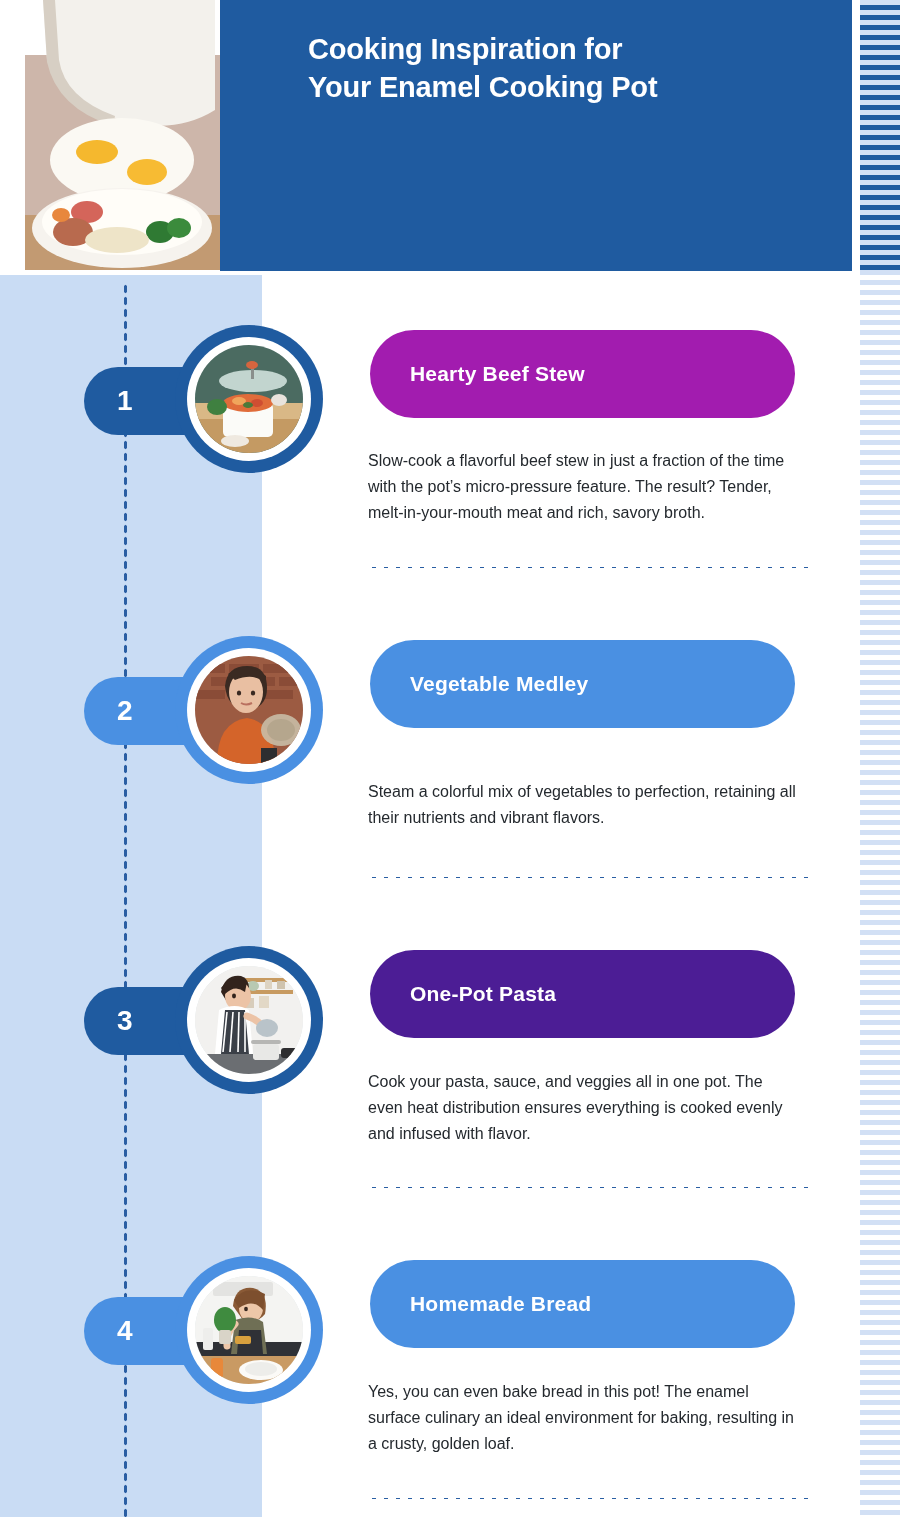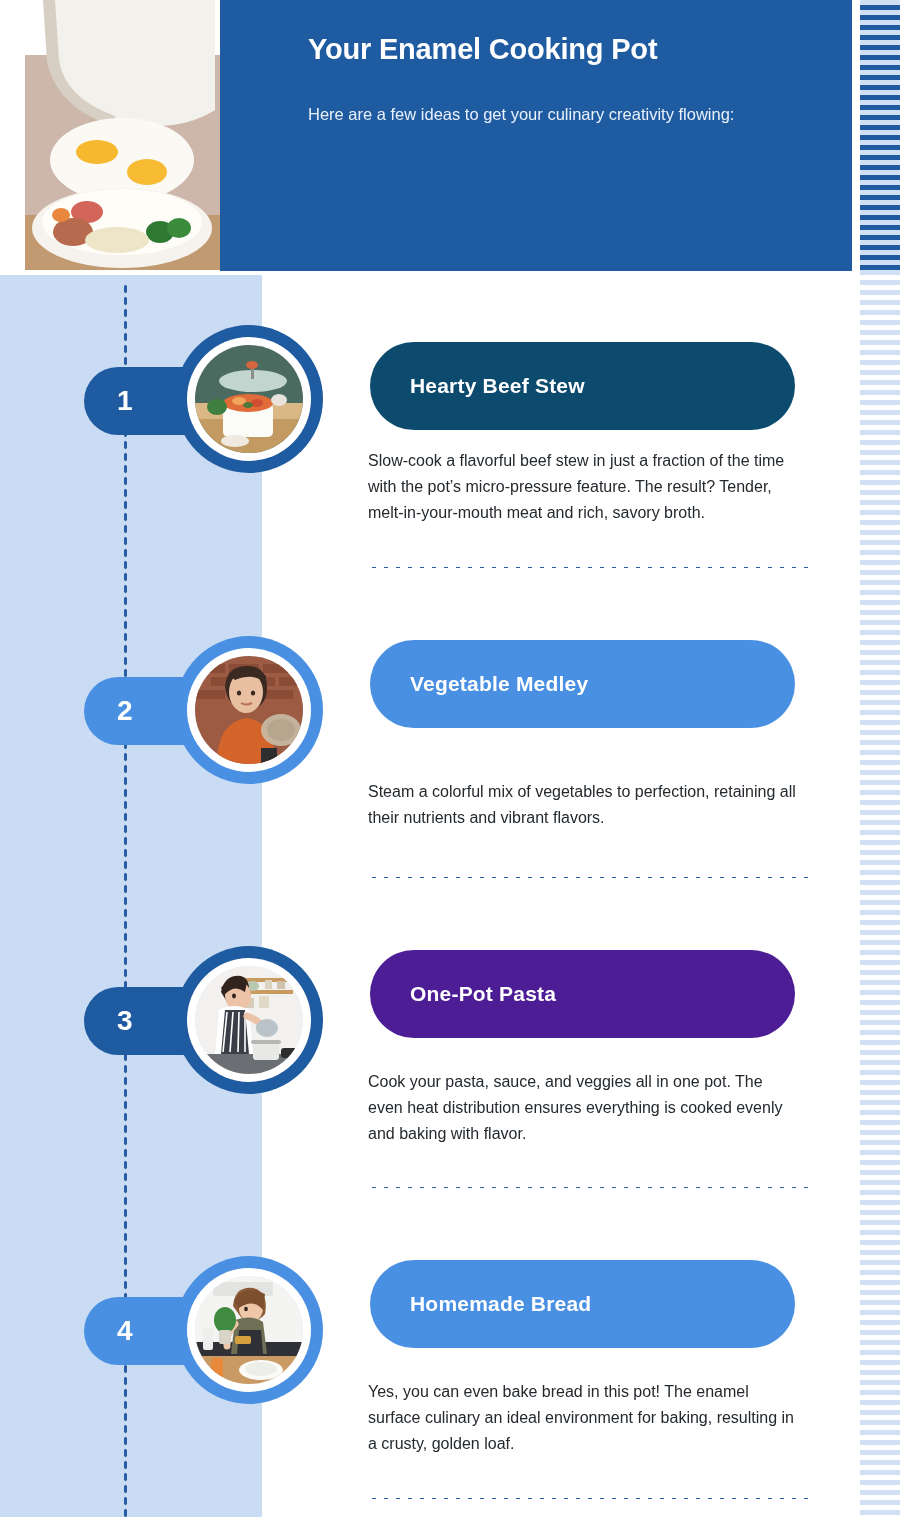--- a/index.html
+++ b/index.html
@@ -214,23 +214,23 @@
       <ellipse cx="48" cy="232" rx="20" ry="14" fill="#b86a4e"></ellipse>
       <ellipse cx="36" cy="215" rx="9" ry="7" fill="#e8873d"></ellipse>
       <ellipse cx="135" cy="232" rx="14" ry="11" fill="#2f7a33"></ellipse>
       <ellipse cx="154" cy="228" rx="12" ry="10" fill="#3b8b3c"></ellipse>
       <ellipse cx="92" cy="240" rx="32" ry="13" fill="#eee4c8"></ellipse>
     </svg>
   </div>
 
   <div class="header-inner">
     <div class="header-title">
+      <div>Cooking Inspiration for</div>
       <div>Your Enamel Cooking Pot</div>
     </div>
-    <div class="header-sub">Here are a few ideas to get your culinary creativity flowing:</div>
   </div>
 
   <div class="item" style="top:0;">
     <div class="num-badge" style="top:367px;background:#1f5ba0;">
       <span>1</span>
     </div>
     <div class="avatar-ring" style="top:325px;background:#1f5ba0;">
       <div class="avatar-inner-white">
         <div class="avatar-photo">
           <svg viewBox="0 0 108 108" aria-hidden="true">
@@ -245,21 +245,21 @@
             <ellipse cx="44" cy="56" rx="7" ry="4" fill="#f0a55c"></ellipse>
             <ellipse cx="62" cy="58" rx="6" ry="4" fill="#cf4e32"></ellipse>
             <ellipse cx="53" cy="60" rx="5" ry="3" fill="#4c7a3a"></ellipse>
             <ellipse cx="22" cy="62" rx="10" ry="8" fill="#3f8040"></ellipse>
             <ellipse cx="84" cy="55" rx="8" ry="6" fill="#e8e3dc"></ellipse>
             <ellipse cx="40" cy="96" rx="14" ry="6" fill="#efe9e0"></ellipse>
           </svg>
         </div>
       </div>
     </div>
-    <div class="title-pill" style="top:342px;background:#0c4a6e;">
+    <div class="title-pill" style="top:330px;background:#a21caf;">
       <span>Hearty Beef Stew</span>
     </div>
     <div class="desc" style="top:448px;">Slow-cook a flavorful beef stew in just a fraction of the time with the pot’s micro-pressure feature. The result? Tender, melt-in-your-mouth meat and rich, savory broth.</div>
     <div class="hdots" style="top:565px;"></div>
   </div>
 
   <div class="item" style="top:0;">
     <div class="num-badge" style="top:677px;background:#4a90e2;">
       <span>2</span>
     </div>
@@ -335,21 +335,21 @@
             <rect x="58" y="78" width="26" height="16" rx="3" fill="#e8e8e6"></rect>
             <rect x="56" y="74" width="30" height="4" rx="2" fill="#b6b6b4"></rect>
             <rect x="86" y="82" width="18" height="10" rx="3" fill="#2e2e30"></rect>
           </svg>
         </div>
       </div>
     </div>
     <div class="title-pill" style="top:950px;background:#4c1d95;">
       <span>One-Pot Pasta</span>
     </div>
-    <div class="desc" style="top:1069px;">Cook your pasta, sauce, and veggies all in one pot. The even heat distribution ensures everything is cooked evenly and baking with flavor.</div>
+    <div class="desc" style="top:1069px;">Cook your pasta, sauce, and veggies all in one pot. The even heat distribution ensures everything is cooked evenly and infused with flavor.</div>
     <div class="hdots" style="top:1185px;"></div>
   </div>
 
   <div class="item" style="top:0;">
     <div class="num-badge" style="top:1297px;background:#4a90e2;">
       <span>4</span>
     </div>
     <div class="avatar-ring" style="top:1256px;background:#4a90e2;">
       <div class="avatar-inner-white">
         <div class="avatar-photo">

